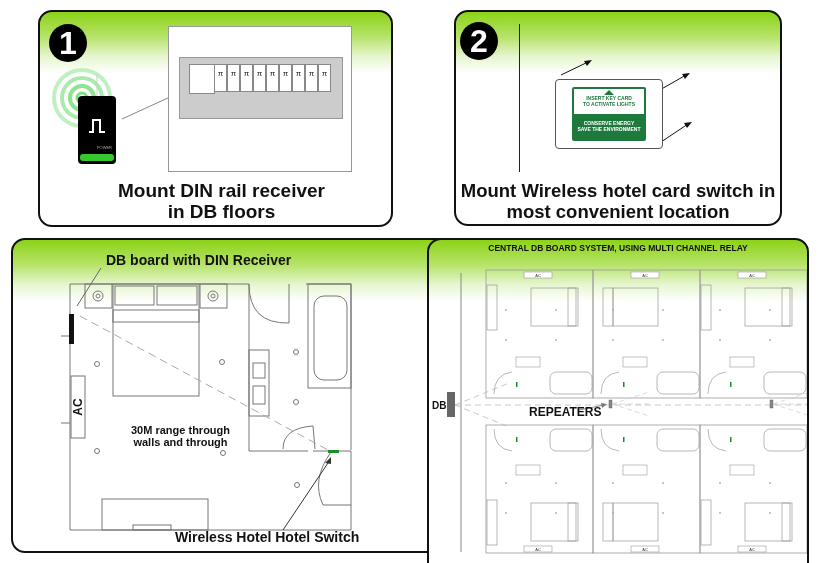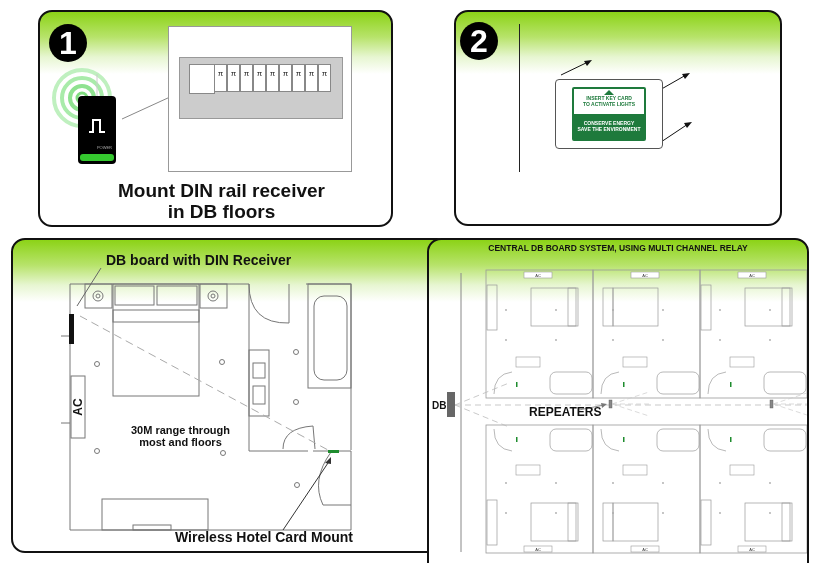--- a/index.html
+++ b/index.html
@@ -82,20 +82,22 @@
         <div>TO ACTIVATE LIGHTS</div>
       </div>
       <div style="position:absolute;left:0;right:0;bottom:0;height:25px;background:#1e7a3c;color:#fff;text-align:center;font-weight:bold;font-size:5px;line-height:6px;padding-top:6px;box-sizing:border-box;">
         <div>CONSERVE ENERGY</div>
         <div>SAVE THE ENVIRONMENT</div>
       </div>
     </div>
   </div>
 
   <div class="caption" style="top:168px;font-size:18.5px;">
+    <div>Mount Wireless hotel card switch in</div>
+    <div>most convenient location</div>
   </div>
 </div>
 
 <div class="panel" style="left:11px;top:238px;width:440px;height:315px;">
   <div class="lbl" style="left:93px;top:12px;font-size:14px;">DB board with DIN Receiver</div>
   <svg style="left:0;top:0;" width="382" height="315" viewBox="0 0 382 315">
     <g fill="none" stroke="#777" stroke-width="1">
 
       <path d="M57,44 L57,81 M57,90 L57,290 L338,290 L338,211 M57,44 L236,44 M236,44 L236,211 L295,211"></path>
       <path d="M293,44 L338,44 L338,210"></path>
@@ -141,23 +143,23 @@
       <line x1="88" y1="28" x2="64" y2="66" stroke="#666"></line>
       <line x1="270" y1="290" x2="317" y2="220" stroke="#333"></line>
     </g>
     <polygon points="318,217 312,223 318,224" fill="#333"></polygon>
     <rect x="56" y="74" width="5" height="30" fill="#111"></rect>
     <rect x="315" y="210" width="11" height="3" fill="#1e8c2e"></rect>
   </svg>
   <div class="lbl" style="left:56px;top:160px;font-size:12px;transform:rotate(-90deg);">AC</div>
   <div class="lbl" style="left:118px;top:184px;font-size:11px;line-height:12px;text-align:center;">
     <div>30M range through</div>
-    <div>most and floors</div>
-  </div>
-  <div class="lbl" style="left:162px;top:289px;font-size:14px;">Wireless Hotel Card Mount</div>
+    <div>walls and through</div>
+  </div>
+  <div class="lbl" style="left:162px;top:289px;font-size:14px;">Wireless Hotel Hotel Switch</div>
 </div>
 
 <div class="panel" style="left:427px;top:238px;width:382px;height:397px;">
   <div class="lbl" style="left:0;right:0;top:4px;font-size:8.5px;line-height:9px;text-align:center;">
     <div>CENTRAL DB BOARD SYSTEM, USING MULTI CHANNEL RELAY</div>
   </div>
   <svg id="hotel-plan" style="left:0;top:0;" width="382" height="315" viewBox="0 0 382 315">
       <line x1="32" y1="33" x2="32" y2="312" stroke="#888" stroke-width="1"></line>
       <rect x="18" y="152" width="8" height="25" fill="#666"></rect>
       <rect x="57" y="30" width="107" height="128" fill="none" stroke="#999" stroke-width="0.8"></rect>

